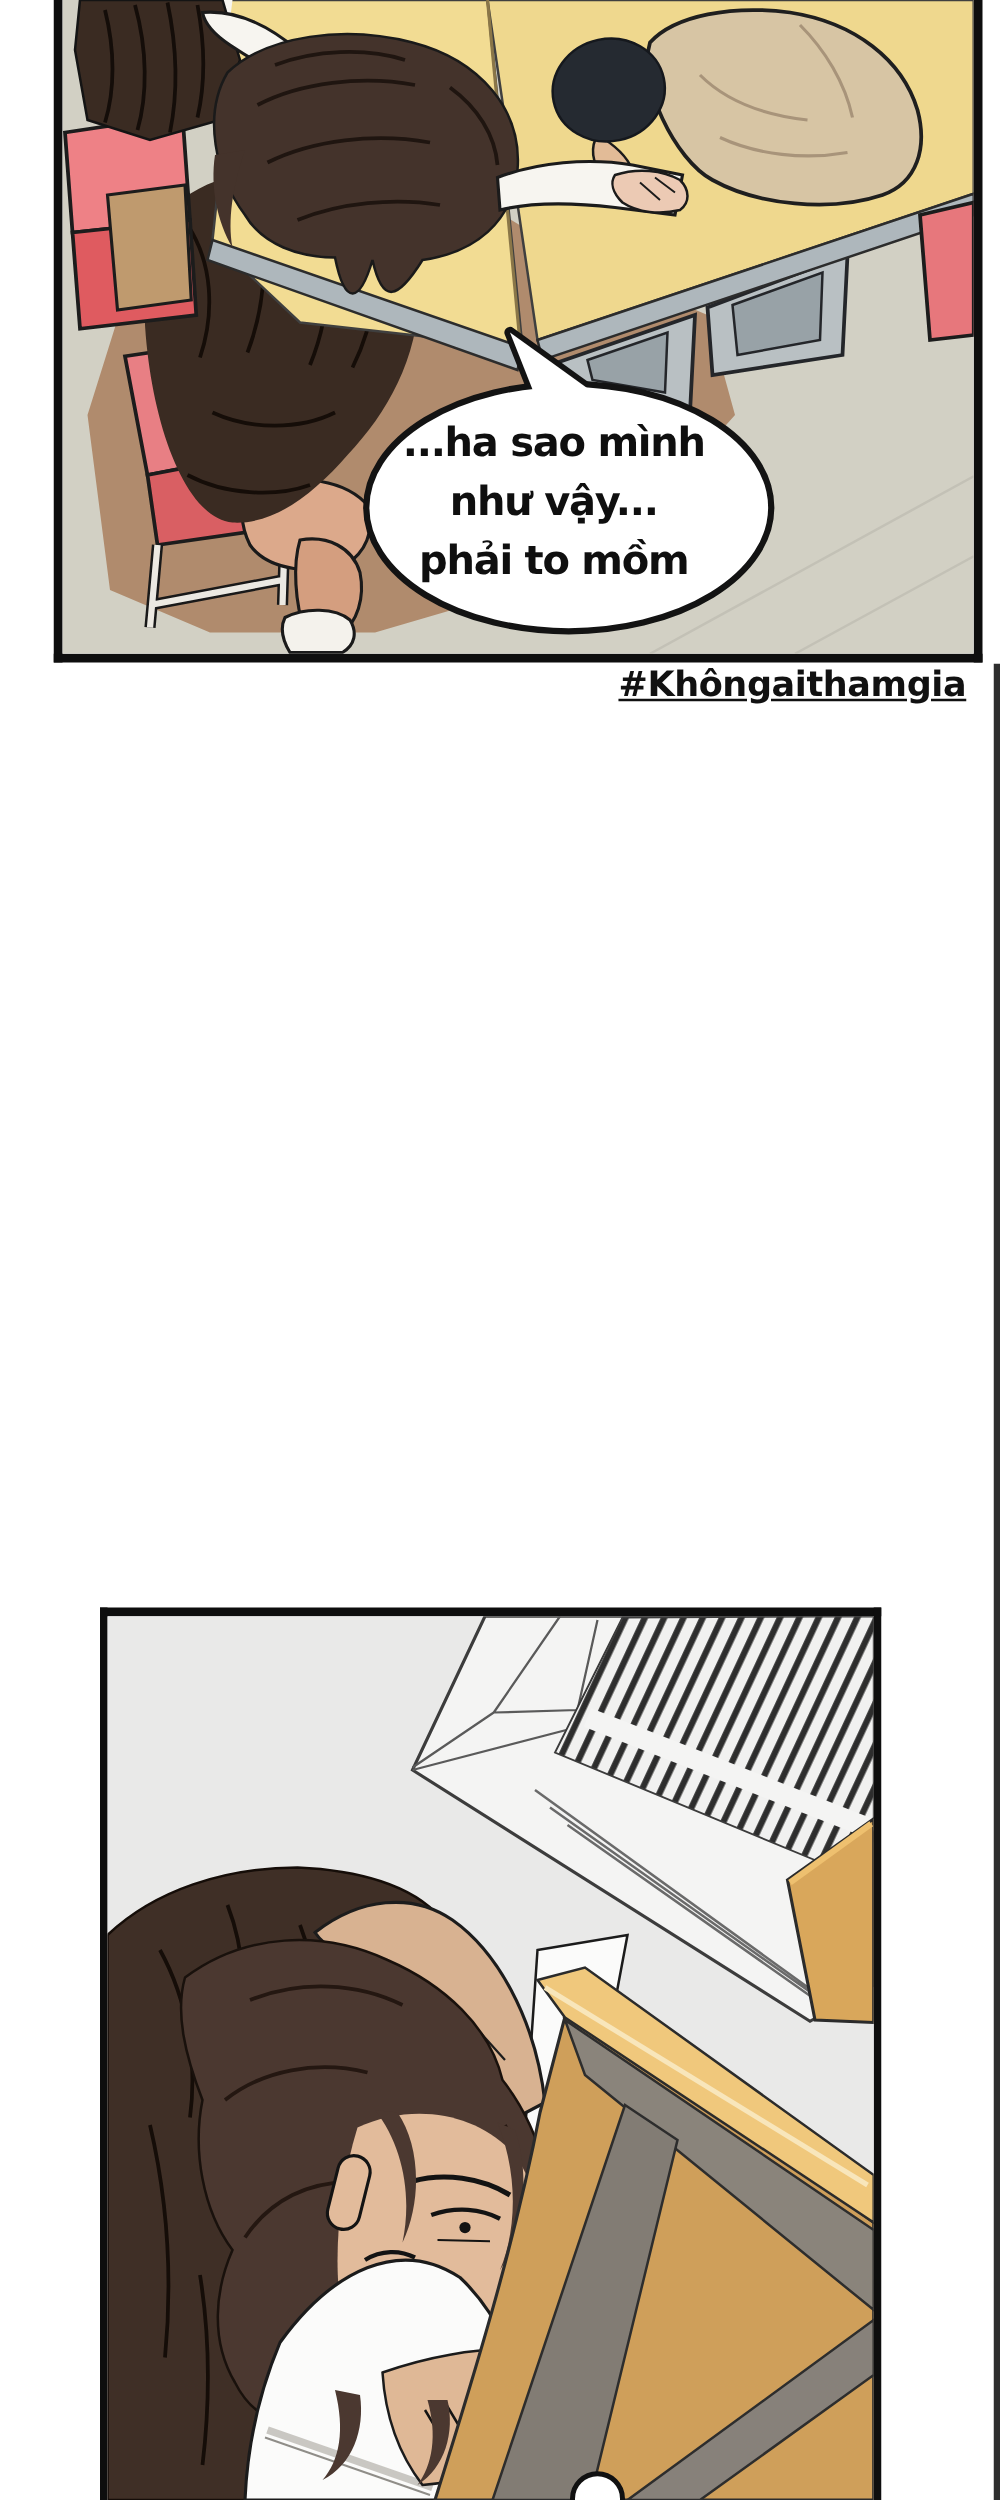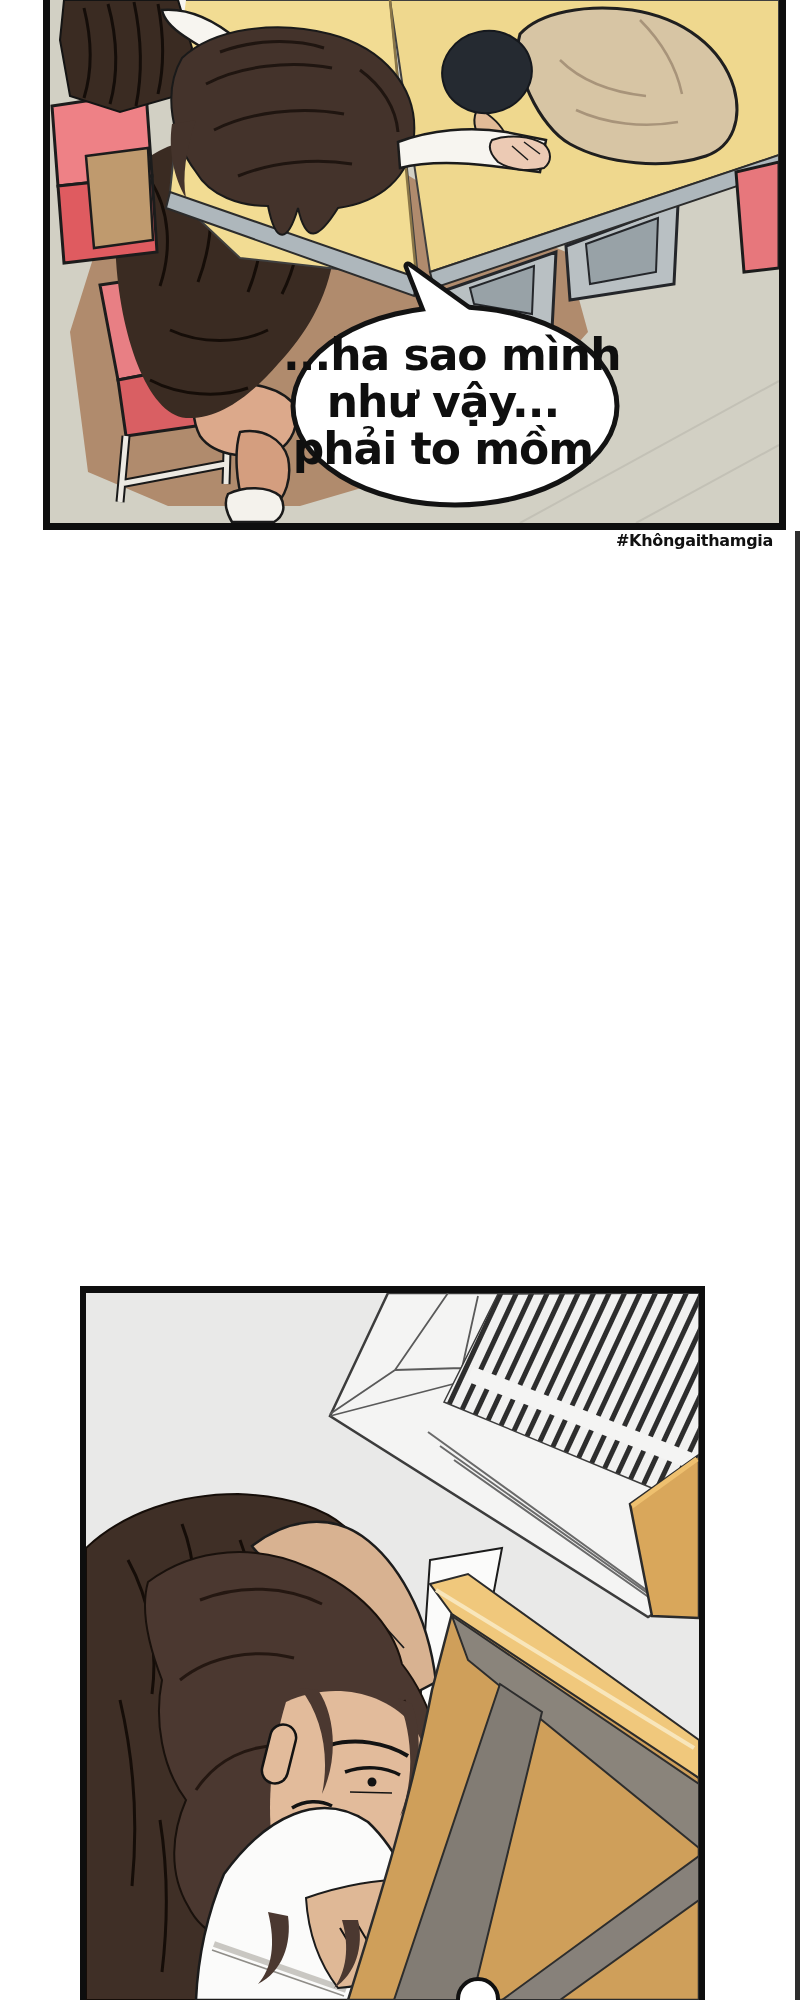--- a/index.html
+++ b/index.html
@@ -5,24 +5,24 @@
   html,body{margin:0;padding:0;background:#ffffff;}
   .page{position:relative;width:800px;height:2000px;overflow:hidden;background:#ffffff;
         font-family:"DejaVu Sans",sans-serif;}
   .panel{position:absolute;box-sizing:border-box;background:#fff;}
   .panel-top{left:43px;top:0;width:743px;height:530px;border:0 solid #0e0e0e;
              border-left-width:7px;border-right-width:7px;border-bottom-width:7px;}
   .panel-bottom{left:80px;top:1286px;width:625px;height:714px;border:6px solid #0e0e0e;
                 border-top-width:7px;border-bottom:none;}
   .panel svg{display:block;}
   .bubble-text{position:absolute;left:233px;top:331px;width:320px;text-align:center;
-               font-size:44px;line-height:47px;font-weight:700;letter-spacing:-1px;
+               font-size:32px;line-height:47px;font-weight:700;letter-spacing:-1px;
                color:#0f0f0f;white-space:nowrap;}
-  .hashtag{position:absolute;right:27px;top:531px;font-size:16px;font-weight:700;
-           letter-spacing:-0.3px;color:#111;}
+  .hashtag{position:absolute;right:27px;top:531px;font-size:28px;font-weight:700;
+           letter-spacing:-0.3px;color:#111;text-decoration:underline;}
   .edge-line{position:absolute;left:795px;top:531px;width:5px;height:1469px;background:#2e2e2e;}
 </style>
 </head>
 <body>
 
 <div class="page">
 
   <section class="panel panel-top">
     <svg width="729" height="523" viewBox="50 0 729 523">
 

